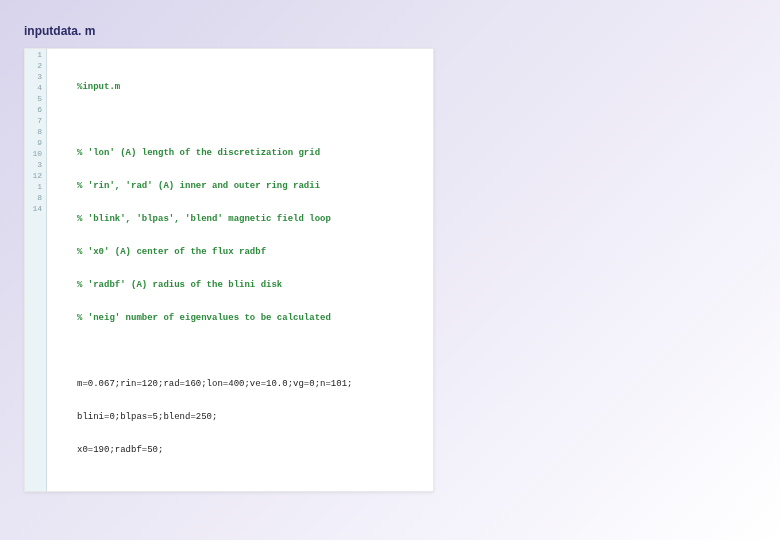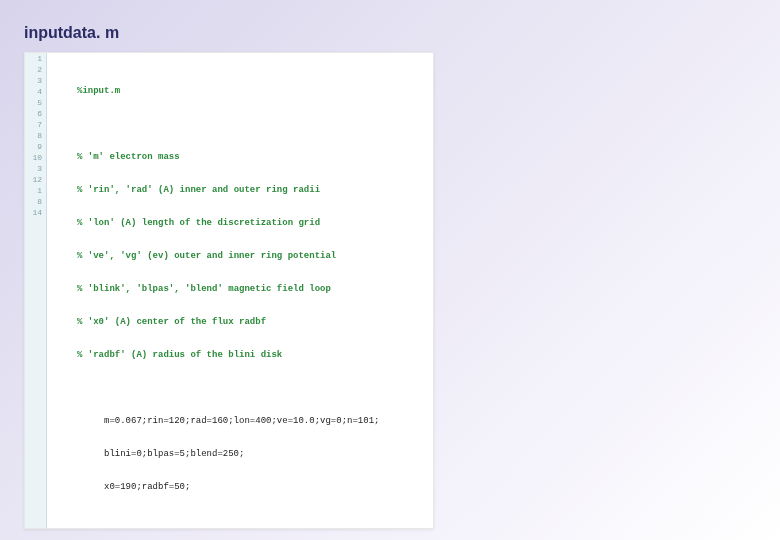--- a/index.html
+++ b/index.html
@@ -8,21 +8,21 @@
     height: 540px;
     background: linear-gradient(135deg, #d8d4ec 0%, #e8e5f4 40%, #f5f3fb 75%, #ffffff 100%);
     font-family: Arial, sans-serif;
     overflow: hidden;
     position: relative;
   }
   .filename {
     font-family: Arial, sans-serif;
     font-weight: bold;
     color: #2b2b66;
-    font-size: 16px;
+    font-size: 12px;
     padding-left: 24px;
   }
   .file-title-1 { padding-top: 24px; padding-bottom: 10px; }
 
   .code-block {
     background: #ffffff;
     position: relative;
     margin-left: 24px;
     border: 1px solid #e8e8e8;
     box-shadow: 0 1px 3px rgba(0,0,0,0.08);
@@ -58,21 +58,21 @@
     position: relative;
   }
   .fold-col {
     position: absolute;
     left: 0;
     top: 0;
     width: 20px;
     bottom: 0;
   }
   .comment { color: #2c8a3b; font-weight: bold; }
-  .ident   { color: #222; margin-left: 27px; }
+  .ident   { color: #222; }
   .line { height: 11px; }
 </style>
 </head>
 <body>
 
 <div class="filename file-title-1">inputdata. m</div>
 
 <div class="code-block code-block-1">
   <div class="gutter">
     <span>1</span>
@@ -88,26 +88,25 @@
     <span>3</span>
       <span>12</span>
       <span>1</span>
       <span>8</span>
       <span>14</span>
   </div>
   <div class="code-lines">
     <div class="fold-col"></div>
     <div class="line"><span class="comment">%input.m</span></div>
     <div class="line"><span class="comment"></span></div>
-    <div class="line"><span class="comment">% 'm' electron mass</span></div>
+    <div class="line"><span class="comment">% 'lon' (A) length of the discretization grid</span></div>
     <div class="line"><span class="comment">% 'rin', 'rad' (A) inner and outer ring radii</span></div>
-    <div class="line"><span class="comment">% 'lon' (A) length of the discretization grid</span></div>
-    <div class="line"><span class="comment">% 've', 'vg' (ev) outer and inner ring potential</span></div>
     <div class="line"><span class="comment">% 'blink', 'blpas', 'blend' magnetic field loop</span></div>
     <div class="line"><span class="comment">% 'x0' (A) center of the flux radbf</span></div>
     <div class="line"><span class="comment">% 'radbf' (A) radius of the blini disk</span></div>
+    <div class="line"><span class="comment">% 'neig' number of eigenvalues to be calculated</span></div>
     <div class="line"><span class="comment"></span></div>
     <div class="line"><span class="ident">m=0.067;rin=120;rad=160;lon=400;ve=10.0;vg=0;n=101;</span></div>
     <div class="line"><span class="ident">blini=0;blpas=5;blend=250;</span></div>
     <div class="line"><span class="ident">x0=190;radbf=50;</span></div>
     
   </div>
 </div>
 
 </body></html>

